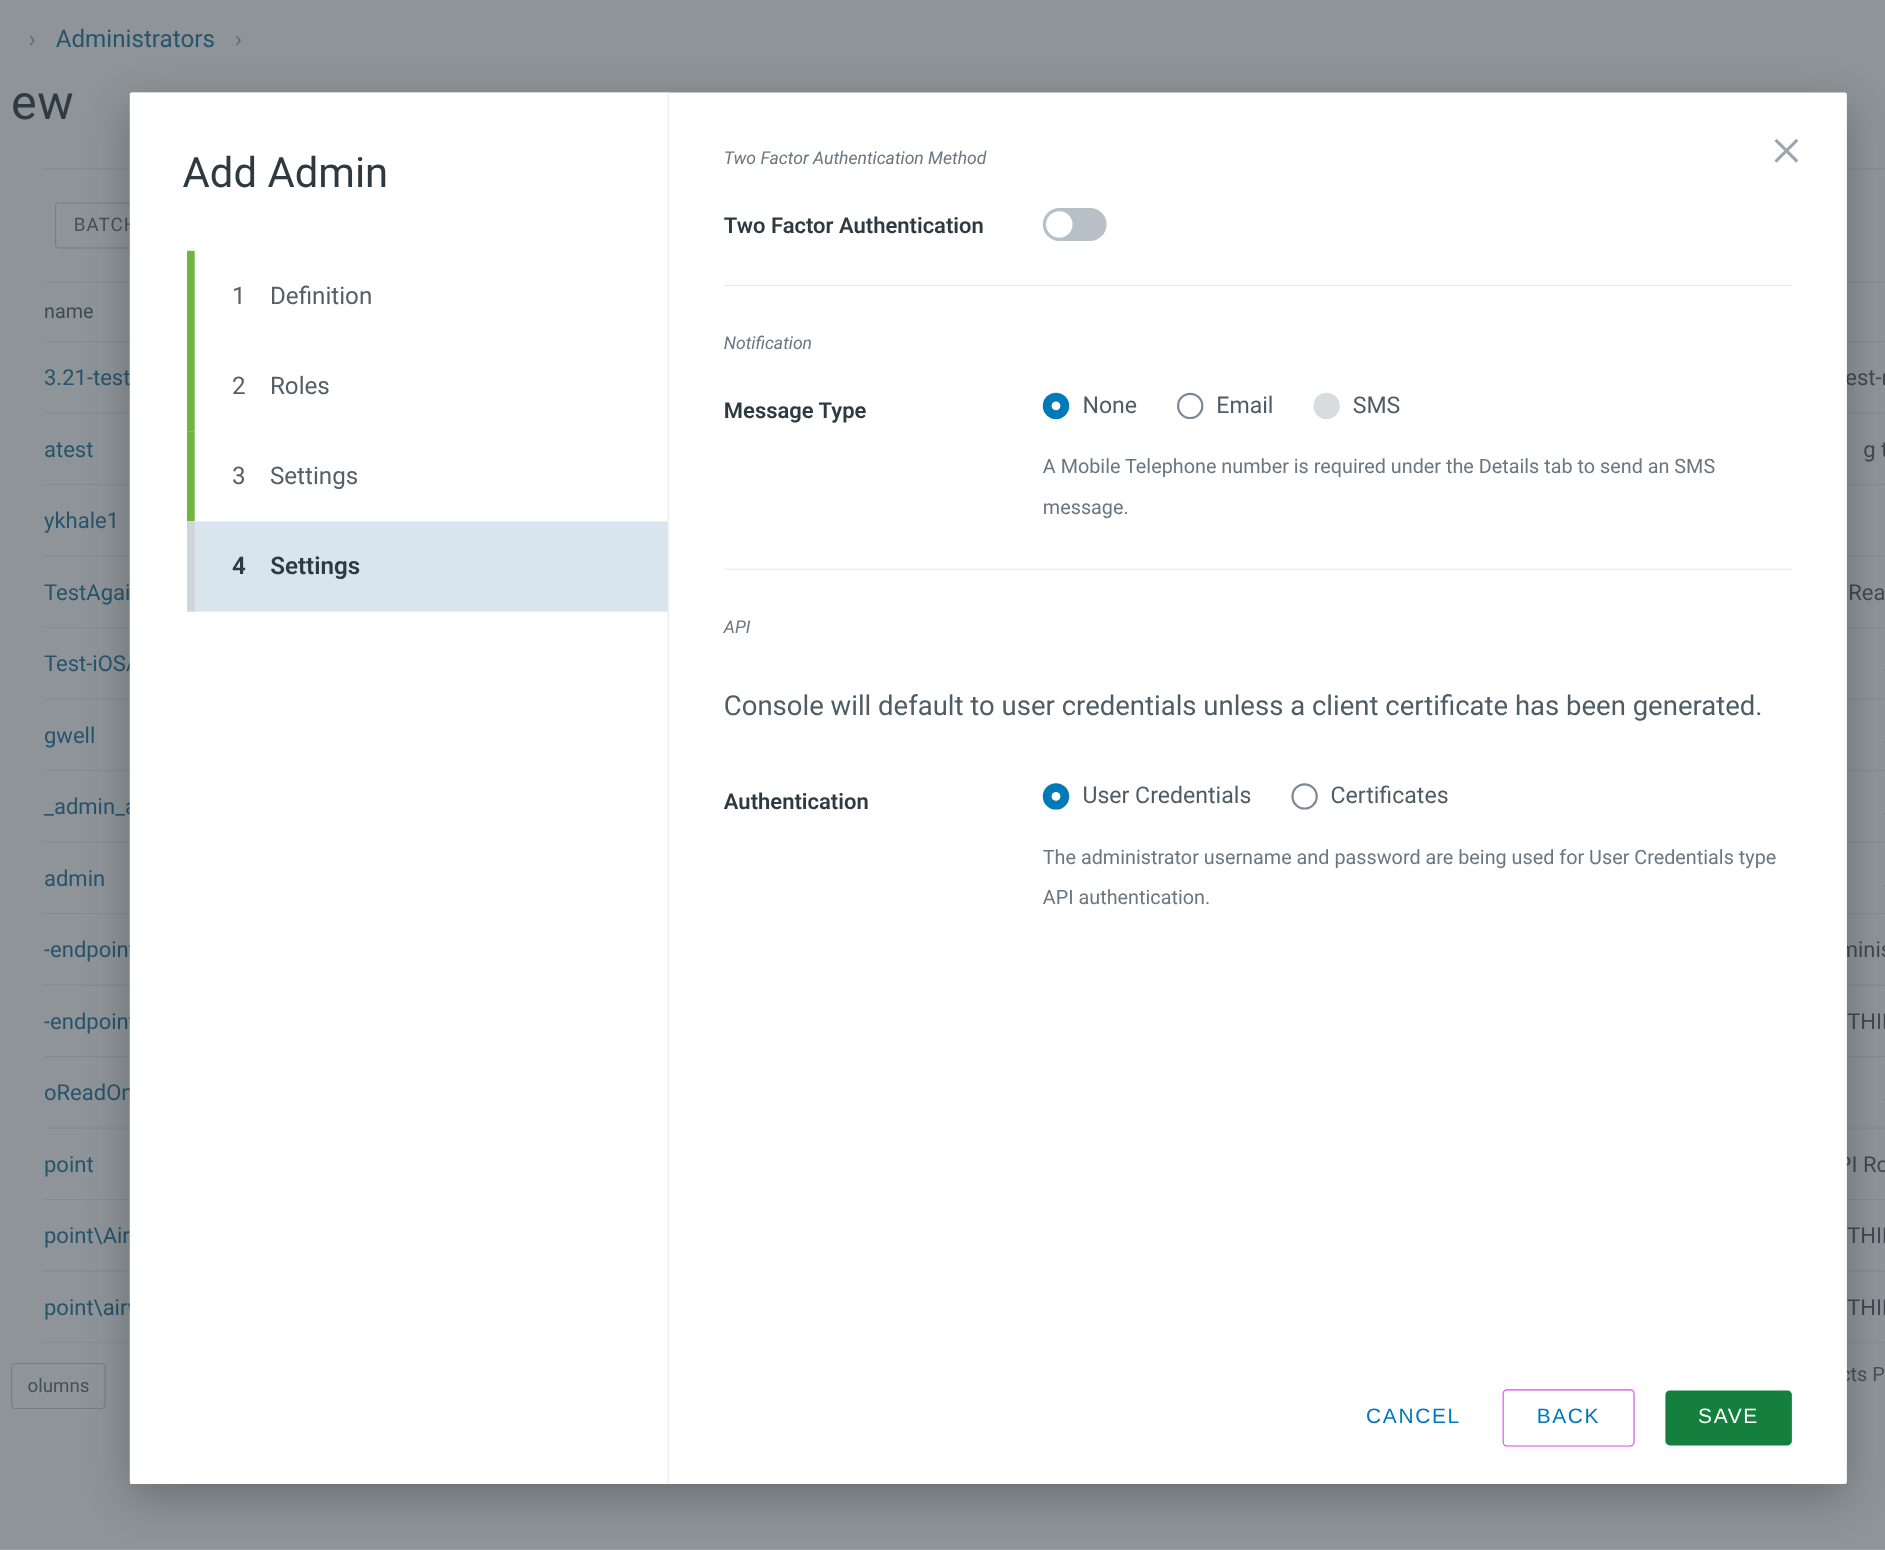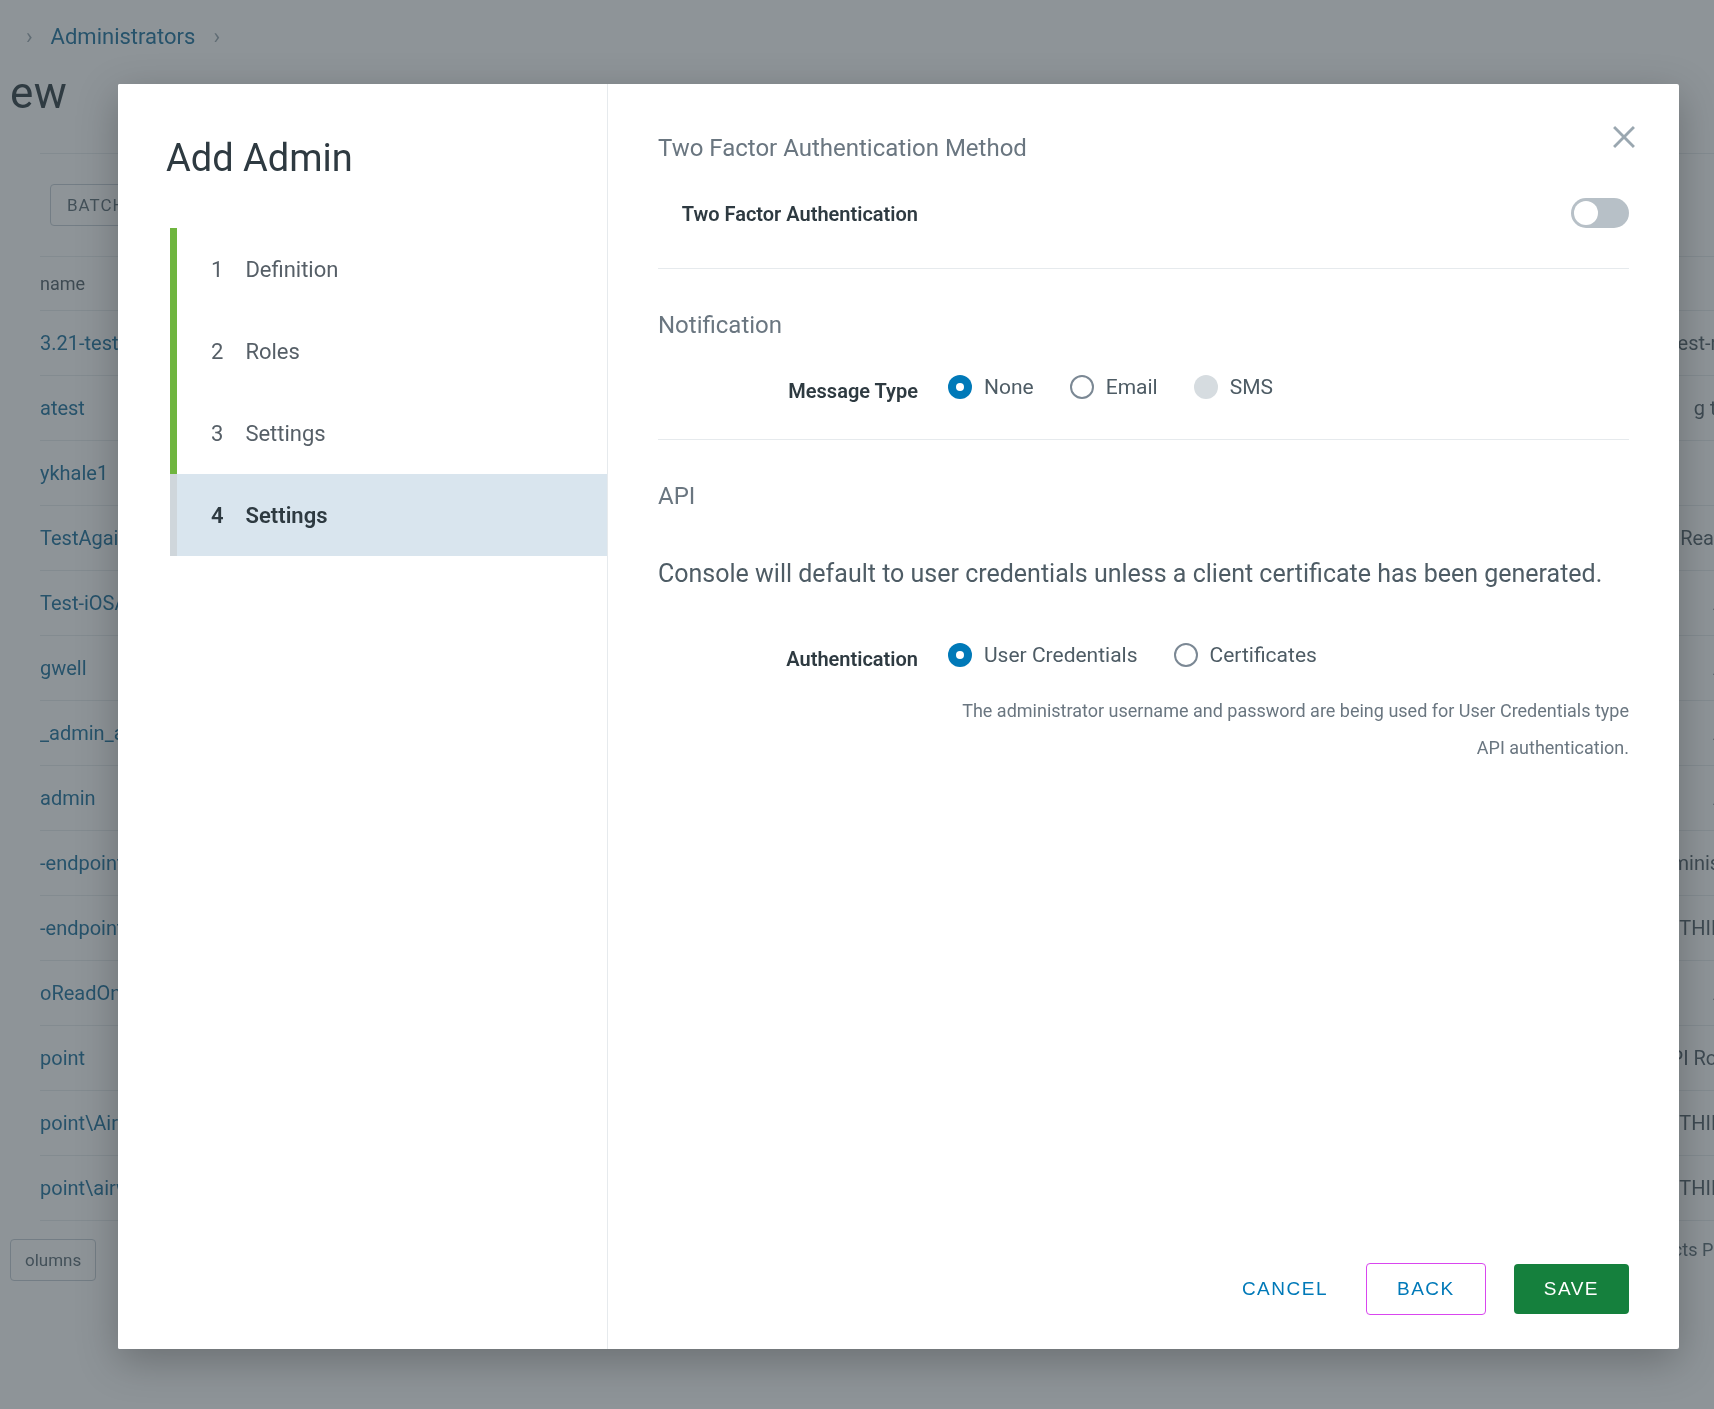--- a/index.html
+++ b/index.html
@@ -109,29 +109,29 @@
     overflow-y: auto;
   }
   .modal-close {
     position: absolute; top: 36px; right: 38px;
     width: 34px; height: 34px; cursor: pointer;
     color: #9aa7b0;
   }
   .modal-close svg { width: 100%; height: 100%; }
 
   .section-heading {
-    font-size: 24px; color: #6a7680; font-weight: 400;
+    font-size: 16px; color: #6a7680; font-weight: 400;
     margin-bottom: 36px;
+    font-style: italic;
   }
   .divider { border: none; border-top: 1px solid #e6eaed; margin: 36px 0 42px; }
 
   .form-row {
     display: flex; align-items: flex-start; gap: 30px;
     margin-bottom: 20px;
-    text-align: right;
   }
   .form-label {
     width: 260px; min-width: 260px;
     font-size: 20px; font-weight: 600; color: #2e3a41;
     padding-top: 4px;
   }
   .form-control { flex: 1; }
 
   
   .toggle {
@@ -326,20 +326,21 @@
           </div>
           <div class="radio">
             <span class="radio-dot"></span>
             <span class="radio-label">Email</span>
           </div>
           <div class="radio disabled">
             <span class="radio-dot"></span>
             <span class="radio-label">SMS</span>
           </div>
         </div>
+        <div class="helper-text">A Mobile Telephone number is required under the Details tab to send an SMS message.</div>
       </div>
     </div>
 
     <hr class="divider">
 
     <div class="section-heading">API</div>
     <div class="api-desc">Console will default to user credentials unless a client certificate has been generated.</div>
     <div class="form-row">
       <div class="form-label">Authentication</div>
       <div class="form-control">

